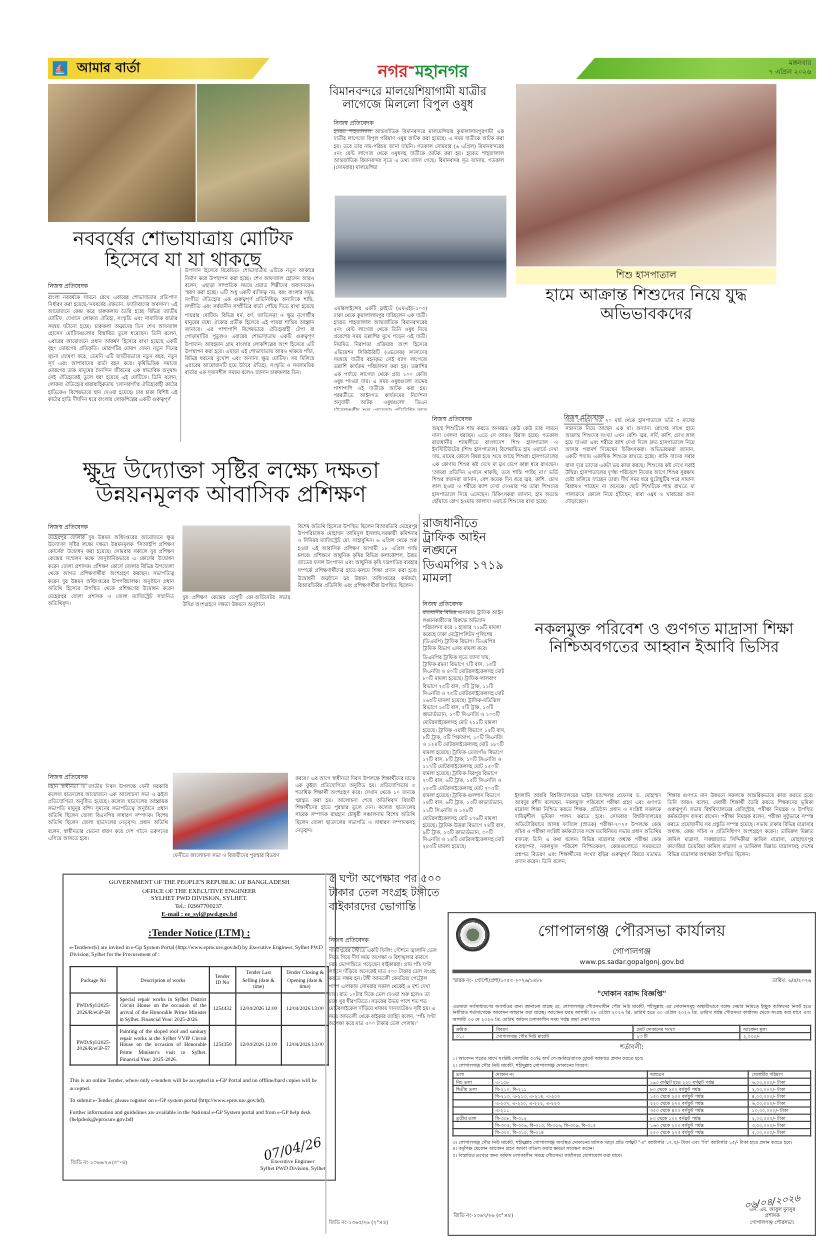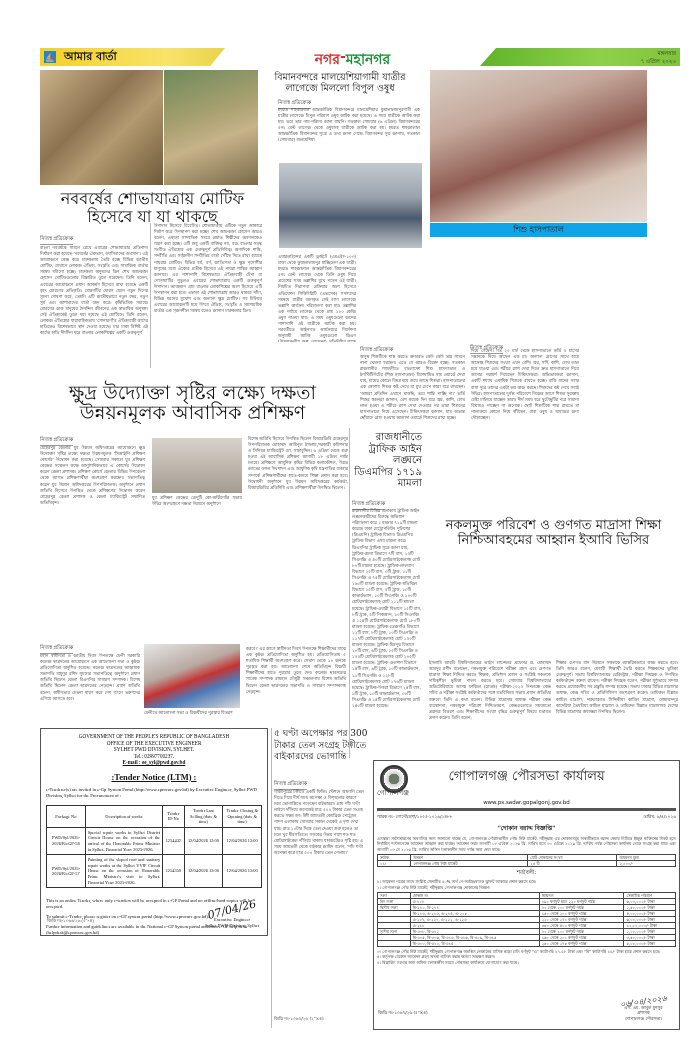--- a/index.html
+++ b/index.html
@@ -22,41 +22,41 @@
   .ph-bamboo2 { background: linear-gradient(160deg,#6e8a5a,#a8a070 40%,#c6b38a 60%,#7a6a48); }
   .ph-hospital { background: linear-gradient(160deg,#d9cfc6,#c4a79a 30%,#8f5c52 55%,#d6c3b5 75%,#e4ddd8); }
   .ph-airport { background: linear-gradient(180deg,#c4c9cf,#9aa3ad 40%,#4c5a6e 65%,#bfc4c9); }
   .ph-training { background: linear-gradient(180deg,#d8d2cc,#a49c90); }
   .ph-islamic { background: linear-gradient(180deg,#e8efe9,#98b7a8 40%,#3f6a58 60%,#d8d2c8); }
   .ph-college { background: linear-gradient(160deg,#e6e6e6,#b8a8a0 40%,#c53434 55%,#4c7ab8 70%,#d8d8d8); }
 
   .headline { position: absolute; font-family: "DejaVu Serif", serif; color: #111; text-align: center; line-height: 1.15; }
   .byline { position: absolute; font-size: 5px; color: #222; border-bottom: 0.5px solid #999; padding-bottom: 1px; }
   .body-text { position: absolute; font-size: 4.2px; line-height: 6.1px; color: #333; text-align: justify; overflow: hidden; }
-  .kicker { position: absolute; background: #0ea5e9; text-align: center; font-size: 8px; font-family: "DejaVu Serif", serif; color: #222; line-height: 14px; }
+  .kicker { position: absolute; background: #fef9c3; text-align: center; font-size: 8px; font-family: "DejaVu Serif", serif; color: #222; line-height: 14px; }
 
   .rule-v { position: absolute; width: 0.5px; background: #bbb; }
 
   
-  .tender { position: absolute; left: 0; top: 680px; width: 228px; height: 208px; border: 1px solid #555; padding: 4px 5px; font-family: "Liberation Serif", serif; color: #111; }
+  .tender { position: absolute; left: 12px; top: 680px; width: 228px; height: 256px; border: 1px solid #555; padding: 4px 5px; font-family: "Liberation Serif", serif; color: #111; }
   .t-head { text-align: center; font-size: 5.2px; line-height: 6.6px; }
   .t-title { text-align: center; font-size: 8.5px; font-weight: bold; text-decoration: underline; margin: 6px 0 5px; }
   .t-para { font-size: 4.6px; line-height: 6px; margin-bottom: 4px; }
   .t-table { width: 100%; border-collapse: collapse; font-size: 4.4px; line-height: 5.6px; margin: 6px 0 10px; }
   .t-table th, .t-table td { border: 0.6px solid #333; padding: 2px 2px; vertical-align: middle; text-align: center; font-weight: normal; }
   .t-table td.desc { text-align: justify; }
   .t-sign { position: absolute; right: 8px; bottom: 6px; text-align: center; font-size: 4.6px; line-height: 6px; }
   .t-sig-scrawl { font-size: 11px; font-family: "DejaVu Serif", serif; font-style: italic; transform: rotate(-14deg); margin-bottom: 4px; }
   .t-ref { position: absolute; left: 6px; bottom: 10px; font-size: 4.2px; color: #333; }
 
   
   .gopal { position: absolute; left: 333px; top: 712px; width: 307px; height: 270px; border: 1px solid #555; padding: 3px; font-size: 4.2px; color: #222; }
   .g-seal { position: absolute; left: 6px; top: 4px; width: 28px; height: 28px; border-radius: 50%; border: 2px solid #333; background: radial-gradient(circle,#6b7a64 30%,#cfcfcf 32%,#ffffff 60%,#555 62%); }
   .g-title { text-align: center; font-size: 13px; font-family: "DejaVu Serif", serif; margin-top: 2px; }
-  .g-sub { font-size: 7px; font-family: "DejaVu Serif", serif; }
+  .g-sub { text-align: center; font-size: 7px; font-family: "DejaVu Serif", serif; }
   .g-url { text-align: center; font-size: 5.5px; margin-bottom: 3px; }
   .g-bar { height: 3px; background: #555; margin: 2px 0 3px; }
   .g-row { display: flex; justify-content: space-between; font-size: 4.2px; }
   .g-notice-title { text-align: center; font-weight: bold; font-size: 6px; margin: 2px 0; }
   .g-para { font-size: 3.9px; line-height: 5.4px; text-align: justify; }
   .g-table { width: 100%; border-collapse: collapse; font-size: 3.8px; line-height: 5px; margin: 2px 0; }
   .g-table th, .g-table td { border: 0.5px solid #444; padding: 0 2px; text-align: left; font-weight: normal; }
   .g-cond-title { text-align: center; font-size: 5.5px; margin: 2px 0; }
   .g-sign { position: absolute; right: 12px; bottom: 8px; text-align: center; font-size: 4.2px; line-height: 5.4px; }
   .g-ref { position: absolute; left: 4px; bottom: 12px; font-size: 4.2px; }
@@ -90,37 +90,38 @@
   <div class="body-text" style="left:114px;top:175px;width:108px;height:144px;">উপাদান হিসেবে বিবেচিত। শোভাযাত্রায় এটিকে নতুন আকারে নির্মাণ করে উপস্থাপন করা হচ্ছে। শেখ আফজাল হোসেন আরও বলেন, এছাড়া সাম্প্রতিক সময়ে প্রয়াত শিল্পীদের অবদানকেও স্মরণ করা হচ্ছে। এটি শুধু একটি ব্যক্তিত্ব নয়, বরং বাংলার সমৃদ্ধ সংগীত ঐতিহ্যের এক গুরুত্বপূর্ণ প্রতিনিধিত্ব। অন্যদিকে শান্তি, সম্প্রীতি এবং সর্বজনীন সম্প্রীতির বার্তা পৌঁছে দিতে রাখা হয়েছে পায়রার মোটিফ। বিভিন্ন ধর্ম, বর্ণ, জাতিসত্তা ও ক্ষুদ্র নৃগোষ্ঠীর মানুষের মধ্যে ঐক্যের প্রতীক হিসেবে এই পায়রা শান্তির আহ্বান জানাবে। এর পাশাপাশি বিশেষভাবে ঐতিহ্যবাহী টেপা বা পোড়ামাটির পুতুলও এবারের শোভাযাত্রায় একটি গুরুত্বপূর্ণ উপাদান। আবহমান গ্রাম বাংলার লোকশিল্পের অংশ হিসেবে এটি উপস্থাপন করা হবে। এছাড়া এই শোভাযাত্রায় আরও থাকবে পাঁচা, বিভিন্ন ধরনের মুখোশ এবং অন্যান্য ক্ষুদ্র মোটিফ। সব মিলিয়ে এবারের আয়োজনটি হয়ে উঠবে ঐতিহ্য, সংস্কৃতি ও সমসাময়িক বার্তার এক সৃজনশীল সমন্বয় বলেও জানান চারুকলার ডিন।</div>
 
   <div class="headline" style="left:230px;top:24px;width:140px;font-size:9.5px;">বিমানবন্দরে মালয়েশিয়াগামী যাত্রীর লাগেজে মিললো বিপুল ওষুধ</div>
   <div class="byline" style="left:238px;top:51px;">নিজস্ব প্রতিবেদক</div>
   <div class="body-text" style="left:238px;top:59px;width:142px;height:52px;">হযরত শাহজালাল আন্তর্জাতিক বিমানবন্দরে মালয়েশিয়ার কুয়ালালামপুরগামী এক যাত্রীর লাগেজে বিপুল পরিমাণ ওষুধ আটক করা হয়েছে। এ সময় যাত্রীকে আটক করা হয়। তবে তার নাম-পরিচয় জানা যায়নি। গতকাল সোমবার (৬ এপ্রিল) বিমানবন্দরের ৫নং বেল্ট লাগেজ থেকে ওষুধসহ যাত্রীকে আটক করা হয়। হযরত শাহজালাল আন্তর্জাতিক বিমানবন্দর সূত্রে এ তথ্য জানা গেছে। বিমানবন্দর সূত্র জানায়, গতকাল (সোমবার) মালয়েশিয়া</div>
   <div class="photo ph-airport" style="left:239px;top:115px;width:143px;height:85px;"></div>
   <div class="body-text" style="left:238px;top:206px;width:78px;height:88px;">এয়ারলাইন্সের একটি ফ্লাইটে (এমএইচ-১০৩) ঢাকা থেকে কুয়ালালামপুর যাচ্ছিলেন এক যাত্রী। হযরত শাহজালাল আন্তর্জাতিক বিমানবন্দরের ৫নং বেল্ট লাগেজ থেকে তিনি ওষুধ নিয়ে প্রবেশের সময় তল্লাশির মুখে পড়েন ওই যাত্রী। নিয়মিত নিরাপত্তা প্রক্রিয়ার অংশ হিসেবে এভিয়েশন সিকিউরিটি (এভসেক) সদস্যদের সমন্বয়ে যাত্রীর বহনকৃত সেই ব্যাগ লাগেজে তল্লাশি কার্যক্রম পরিচালনা করা হয়। তল্লাশির এক পর্যায়ে লাগেজ থেকে প্রায় ১০০ কেজি ওষুধ পাওয়া যায়। এ সময় ওষুধগুলো জব্দের পাশাপাশি ওই যাত্রীকে আটক করা হয়। পরবর্তীতে আইনগত কার্যক্রমের নির্দেশনা অনুযায়ী আটক ওষুধগুলো ডিএন (উত্তরাঞ্চলীয় শুল্ক গোয়েন্দা) প্রতিনিধির কাছে হস্তান্তর করা হয়েছে। বিমানবন্দরের নিরাপত্তা নিশ্চিতকরণে এভসেক এবং অন্যান্য সংস্থা প্রতিনিয়ত সতর্ক ও প্রতিশ্রুতিবদ্ধ রয়েছে।</div>
 
   <div class="photo ph-hospital" style="left:390px;top:22px;width:217px;height:152px;"></div>
   <div class="kicker" style="left:390px;top:175px;width:217px;height:14px;">শিশু হাসপাতাল</div>
+  <div class="headline" style="left:390px;top:191px;width:217px;font-size:13.5px;">হামে আক্রান্ত শিশুদের নিয়ে যুদ্ধ অভিভাবকদের</div>
   <div class="byline" style="left:430px;top:296px;">নিজস্ব প্রতিবেদক</div>
   <div class="byline" style="left:320px;top:298px;border:none;">নিজস্ব প্রতিবেদক</div>
   <div class="body-text" style="left:320px;top:306px;width:105px;height:138px;">অসুস্থ শিশুটিকে শান্ত করতে অনবরত কেউ কেউ তার সামনে নানা খেলনা ধরছেন। এতে সে আরও বিরক্ত হচ্ছে। গতকাল রাজধানীর শ্যামলীতে বাংলাদেশ শিশু হাসপাতাল ও ইনস্টিটিউটের (শিশু হাসপাতাল) বিশেষায়িত হাম ওয়ার্ডে দেখা যায়, মায়ের কোলে বিষণ্ণ হয়ে শুয়ে আছে শিশুরা। হাসপাতালের এক কোণায় শিশুর কষ্ট দেখে মা মুখ চেপে কান্না ধরে রাখছেন। 'আমরা প্রতিদিন এখানে থাকছি, তবে শান্তি পাচ্ছি না।' ভর্তি শিশুর স্বজনরা জানান, বেশ কয়েক দিন ধরে জ্বর, কাশি, চোখ লাল হওয়া ও শরীরে র‍্যাশ দেখা দেওয়ার পর তারা শিশুদের হাসপাতালে নিয়ে এসেছেন। চিকিৎসকরা জানান, হাম অত্যন্ত ছোঁয়াচে রোগ হওয়ায় আলাদা ওয়ার্ডে শিশুদের রাখা হচ্ছে।</div>
   <div class="body-text" style="left:431px;top:300px;width:108px;height:144px;">দিয়ে গেছেন। গত ২০ মার্চ থেকে হাসপাতালে ভর্তি ৫ মাসের সন্তানকে নিয়ে আছেন এক মা। অন্যান্য রোগের সাথে হামে আক্রান্ত শিশুদের সংখ্যা এখন বেশি। জ্বর, সর্দি, কাশি, চোখ লাল হয়ে যাওয়া এবং শরীরে র‍্যাশ দেখা দিলে দ্রুত হাসপাতালে নিয়ে আসার পরামর্শ দিয়েছেন চিকিৎসকরা। অভিভাবকরা জানান, একটি শয্যায় একাধিক শিশুকে রাখতে হচ্ছে। বাকি যাদের সবার বাসা দূরে তাদের একটা ভয় কাজ করছে। শিশুদের কষ্ট দেখে সবাই উদ্বিগ্ন। হাসপাতালের দুর্গন্ধ পরিবেশে নিজের আগে শিশুর সুরক্ষায় চেষ্টা চালিয়ে যাচ্ছেন তারা। দীর্ঘ সময় ধরে ছুটোছুটির পরে সামান্য বিশ্রামও পাচ্ছেন না অনেকে। ছোট শিশুটিকে শান্ত রাখতে মা পালাক্রমে কোলে নিয়ে হাঁটছেন, বাবা ওষুধ ও খাবারের জন্য দৌড়াচ্ছেন।</div>
 
   <div class="headline" style="left:0;top:335px;width:305px;font-size:19px;line-height:1.05;text-align:center;">ক্ষুদ্র উদ্যোক্তা সৃষ্টির লক্ষ্যে দক্ষতা উন্নয়নমূলক আবাসিক প্রশিক্ষণ</div>
   <div class="byline" style="left:0;top:388px;">নিজস্ব প্রতিবেদক</div>
   <div class="body-text" style="left:0;top:397px;width:105px;height:90px;">মেহেরপুর জেলার যুব উন্নয়ন অধিদপ্তরের আয়োজনে ক্ষুদ্র উদ্যোক্তা সৃষ্টির লক্ষ্যে দক্ষতা উন্নয়নমূলক 'সিআইপি প্রশিক্ষণ কোর্সের' উদ্বোধন করা হয়েছে। সোমবার সকালে যুব প্রশিক্ষণ কেন্দ্রের সম্মেলন কক্ষে আনুষ্ঠানিকভাবে এ কোর্সের উদ্বোধন করেন জেলা প্রশাসক। প্রশিক্ষণ কোর্সে জেলার বিভিন্ন উপজেলা থেকে আগত প্রশিক্ষণার্থীরা অংশগ্রহণ করছেন। সভাপতিত্ব করেন যুব উন্নয়ন অধিদপ্তরের উপপরিচালক। অনুষ্ঠানে প্রধান অতিথি হিসেবে উপস্থিত থেকে প্রশিক্ষণের উদ্বোধন করেন মেহেরপুর জেলা প্রশাসক ও জেলা ম্যাজিস্ট্রেট সম্মানিত অতিথিবৃন্দ।</div>
   <div class="photo ph-training" style="left:112px;top:390px;width:90px;height:55px;"></div>
   <div class="body-text" style="left:112px;top:447px;width:90px;height:40px;">যুব প্রশিক্ষণ কেন্দ্রের ডেপুটি কো-অর্ডিনেটর সভায় উদ্বিগ্ন অংশগ্রহণে দক্ষতা উন্নয়নে অনুষ্ঠানে</div>
   <div class="body-text" style="left:208px;top:388px;width:100px;height:100px;">বিশেষ অতিথি হিসেবে উপস্থিত ছিলেন বিআরডিবি মেহেরপুর উপপরিচালক মোহাম্মদ আমিনুল ইসলাম,সরকারী কমিশনার ও সিনিয়র ম্যাজিস্ট্রেট মো. সাহাবুদ্দিন। ৬ এপ্রিল থেকে শুরু হওয়া এই আবাসিক প্রশিক্ষণ আগামী ১৮ এপ্রিল পর্যন্ত চলবে। প্রশিক্ষণে আধুনিক কৃষির বিভিন্ন কলাকৌশল, উন্নত জাতের ফসল উৎপাদন এবং আধুনিক কৃষি যন্ত্রপাতির ব্যবহার সম্পর্কে প্রশিক্ষণার্থীদের হাতে-কলমে শিক্ষা প্রদান করা হবে। উদ্বোধনী অনুষ্ঠানে যুব উন্নয়ন অধিদপ্তরের কর্মকর্তা, বিআরডিবির প্রতিনিধি এবং প্রশিক্ষণার্থীরা উপস্থিত ছিলেন।</div>
 
-  <div class="headline" style="left:312px;top:383px;width:70px;font-size:10px;text-align:right;">রাজধানীতে ট্রাফিক আইন লঙ্ঘনে ডিএমপির ১৭১৯ মামলা</div>
+  <div class="headline" style="left:312px;top:383px;width:70px;font-size:10px;text-align:left;">রাজধানীতে ট্রাফিক আইন লঙ্ঘনে ডিএমপির ১৭১৯ মামলা</div>
   <div class="byline" style="left:312px;top:452px;">নিজস্ব প্রতিবেদক</div>
   <div class="body-text" style="left:312px;top:460px;width:70px;height:250px;text-align:left;">রাজধানীর বিভিন্ন এলাকায় ট্রাফিক আইন লঙ্ঘনকারীদের বিরুদ্ধে অভিযান পরিচালনা করে ১ হাজার ৭১৯টি মামলা করেছে ঢাকা মেট্রোপলিটন পুলিশের (ডিএমপি) ট্রাফিক বিভাগ। ডিএমপির ট্রাফিক বিভাগ এসব মামলা করে। ডিএমপির ট্রাফিক সূত্রে জানা যায়, ট্রাফিক-রমনা বিভাগে ৭টি বাস, ১৫টি সিএনজি ও ৪০টি মোটরসাইকেলসহ মোট ৮০টি মামলা হয়েছে। ট্রাফিক-লালবাগ বিভাগে ২৫টি বাস, ৩টি ট্রাক, ১১টি সিএনজি ও ৭৫টি মোটরসাইকেলসহ মোট ১৬৩টি মামলা হয়েছে। ট্রাফিক-মতিঝিল বিভাগে ১৫টি বাস, ৫টি ট্রাক, ১৩টি কাভার্ডভ্যান, ১০টি সিএনজি ও ১০৩টি মোটরসাইকেলসহ মোট ২১১টি মামলা হয়েছে। ট্রাফিক-ওয়ারী বিভাগে ১৫টি বাস, ৮টি ট্রাক, ৫টি পিকআপ, ১০টি সিএনজি ও ১২৪টি মোটরসাইকেলসহ মোট ১৮০টি মামলা হয়েছে। ট্রাফিক-তেজগাঁও বিভাগে ১২টি বাস, ৮টি ট্রাক, ১০টি সিএনজি ও ১১৭টি মোটরসাইকেলসহ মোট ১৫০টি মামলা হয়েছে। ট্রাফিক-মিরপুর বিভাগে ২০টি বাস, ৬টি ট্রাক, ১৫টি সিএনজি ও ১৫৫টি মোটরসাইকেলসহ মোট ২০৫টি মামলা হয়েছে। ট্রাফিক-গুলশান বিভাগে ১৪টি বাস, ৬টি ট্রাক, ১৩টি কাভার্ডভ্যান, ১১টি সিএনজি ও ১২৮টি মোটরসাইকেলসহ মোট ১৭৬টি মামলা হয়েছে। ট্রাফিক-উত্তরা বিভাগে ২৪টি বাস, ৯টি ট্রাক, ১৩টি কাভার্ডভ্যান, ৩০টি সিএনজি ও ১৪টি মোটরসাইকেলসহ মোট ২৪৩টি মামলা হয়েছে।</div>
 
-  <div class="headline" style="left:387px;top:470px;width:253px;font-size:13px;">নকলমুক্ত পরিবেশ ও গুণগত মাদ্রাসা শিক্ষা নিশ্চিআবহমের আহ্বান ইআবি ভিসির</div>
+  <div class="headline" style="left:387px;top:470px;width:253px;font-size:13px;">নকলমুক্ত পরিবেশ ও গুণগত মাদ্রাসা শিক্ষা নিশ্চিঅবগতের আহ্বান ইআবি ভিসির</div>
   <div class="body-text" style="left:389px;top:612px;width:122px;height:95px;">ইসলামি আরবি বিশ্ববিদ্যালয়ের ভাইস চ্যান্সেলর প্রফেসর ড. মোহাম্মদ আবদুর রশীদ বলেছেন, নকলমুক্ত পরিবেশে পরীক্ষা গ্রহণ এবং গুণগত মাদ্রাসা শিক্ষা নিশ্চিত করতে শিক্ষক, প্রতিষ্ঠান প্রধান ও সংশ্লিষ্ট সকলকে দায়িত্বশীল ভূমিকা পালন করতে হবে। সোমবার বিশ্ববিদ্যালয়ের অডিটোরিয়ামে আসন্ন ফাজিল (স্নাতক) পরীক্ষা-২০২৫ উপলক্ষে কেন্দ্র সচিব ও পরীক্ষা সংশ্লিষ্ট কর্মকর্তাদের সঙ্গে মতবিনিময় সভায় প্রধান অতিথির বক্তব্যে তিনি এ কথা বলেন। বিভিন্ন মাদ্রাসার অধ্যক্ষ পরীক্ষা কেন্দ্র ব্যবস্থাপনা, নকলমুক্ত পরিবেশ নিশ্চিতকরণ, কেন্দ্রগুলোতে সময়মতো প্রশ্নপত্র বিতরণ এবং শিক্ষার্থীদের সংখ্যা বৃদ্ধির গুরুত্বপূর্ণ বিষয়ে মতামত প্রদান করেন। তিনি বলেন,</div>
   <div class="body-text" style="left:516px;top:612px;width:122px;height:95px;">শিক্ষার গুণগত মান উন্নয়নে সকলকে আন্তরিকভাবে কাজ করতে হবে। তিনি আরও বলেন, মেধাবী শিক্ষার্থী তৈরি করতে শিক্ষকদের ভূমিকা গুরুত্বপূর্ণ। সভায় বিশ্ববিদ্যালয়ের রেজিস্ট্রার, পরীক্ষা নিয়ন্ত্রক ও উপস্থিত কর্মকর্তাবৃন্দ বক্তব্য রাখেন। পরীক্ষা নিয়ন্ত্রক বলেন, পরীক্ষা সুষ্ঠুভাবে সম্পন্ন করতে প্রয়োজনীয় সব প্রস্তুতি সম্পন্ন হয়েছে। সভায় ঢাকার বিভিন্ন মাদ্রাসার অধ্যক্ষ, কেন্দ্র সচিব ও প্রতিনিধিগণ অংশগ্রহণ করেন। তামিরুল মিল্লাত কামিল মাদ্রাসা, দারুন্নাজাত সিদ্দিকীয়া কামিল মাদ্রাসা, মোহাম্মদপুর কাদেরিয়া তৈয়বিয়া কামিল মাদ্রাসা ও তামিরুল মিল্লাত মাদ্রাসাসহ দেশের বিভিন্ন মাদ্রাসার অধ্যক্ষরা উপস্থিত ছিলেন।</div>
 
   <div class="byline" style="left:0;top:596px;">নিজস্ব প্রতিবেদক</div>
   <div class="body-text" style="left:0;top:605px;width:100px;height:68px;">মহান স্বাধীনতা ও জাতীয় দিবস উপলক্ষে ফেনী সরকারি কলেজ ছাত্রদলের আয়োজনে এক আলোচনা সভা ও কুইজ প্রতিযোগিতা অনুষ্ঠিত হয়েছে। কলেজ ছাত্রদলের আহ্বায়ক সভাপতি মামুনুর রশিদ সুমনের সভাপতিত্বে অনুষ্ঠানে প্রধান অতিথি ছিলেন জেলা বিএনপির সাধারণ সম্পাদক। বিশেষ অতিথি ছিলেন জেলা ছাত্রদলের নেতৃবৃন্দ। প্রধান অতিথি বলেন, স্বাধীনতার চেতনা ধারণ করে দেশ গঠনে তরুণদের এগিয়ে আসতে হবে।</div>
   <div class="photo ph-college" style="left:104px;top:596px;width:96px;height:64px;"></div>
   <div class="body-text" style="left:104px;top:662px;width:96px;height:12px;">ফেনীতে আলোচনা সভা ও বিজয়ীদের পুরস্কার বিতরণ</div>
   <div class="body-text" style="left:206px;top:598px;width:100px;height:76px;">করবে।' এর আগে স্বাধীনতা দিবস উপলক্ষে শিক্ষার্থীদের মাঝে এক কুইজ প্রতিযোগিতা অনুষ্ঠিত হয়। প্রতিযোগিতায় ৫ শতাধিক শিক্ষার্থী অংশগ্রহণ করে। সেখান থেকে ১০ জনকে পুরস্কৃত করা হয়। আলোচনা শেষে অতিথিবৃন্দ বিজয়ী শিক্ষার্থীদের হাতে পুরস্কার তুলে দেন। কলেজ ছাত্রদলের সাবেক সম্পাদক রায়হান চৌধুরী সঞ্চালনায় বিশেষ অতিথি ছিলেন জেলা ছাত্রদলের সভাপতি ও সাধারণ সম্পাদকসহ নেতৃবৃন্দ।</div>
 
   <div class="tender">
@@ -164,21 +165,21 @@
     <div class="t-para">To submit e-Tender, please register on e-GP system portal (http://www.eprocure.gov.bd).</div>
     <div class="t-para">Further information and guidelines are available in the National e-GP System portal and from e-GP help desk (helpdesk@eprocure.gov.bd)</div>
     <div class="t-sign">
       <div class="t-sig-scrawl">07/04/26</div>
       <div>Executive Engineer</div>
       <div>Sylhet PWD Division, Sylhet</div>
     </div>
     <div class="t-ref">জিডি নং-১৩৬৬/২৬ (৫"×৪)</div>
   </div>
 
-  <div class="headline" style="left:234px;top:680px;width:95px;font-size:9px;text-align:left;line-height:1.3;">৫ ঘণ্টা অপেক্ষার পর 300 টাকার তেল সংগ্রহ টঙ্গীতে বাইকারদের ভোগান্তি</div>
+  <div class="headline" style="left:234px;top:680px;width:95px;font-size:9px;text-align:left;line-height:1.3;">৫ ঘণ্টা অপেক্ষার পর ৫০০ টাকার তেল সংগ্রহ টঙ্গীতে বাইকারদের ভোগান্তি</div>
   <div class="byline" style="left:234px;top:732px;">নিজস্ব প্রতিবেদক</div>
   <div class="body-text" style="left:234px;top:741px;width:90px;height:220px;text-align:left;">গাজীপুরের টঙ্গীতে একটি ফিলিং স্টেশনে জ্বালানি তেল নিতে গিয়ে দীর্ঘ সময় অপেক্ষা ও বিশৃঙ্খলার কারণে চরম ভোগান্তিতে পড়েছেন বাইকাররা। প্রায় পাঁচ ঘণ্টা লাইনে দাঁড়িয়ে অনেকেই মাত্র ৫০০ টাকার তেল সংগ্রহ করতে সক্ষম হন। টঙ্গী আমতলী কেমব্রিজ পেট্রোল পাম্প এলাকায় সোমবার সকাল থেকেই এ দৃশ্য দেখা যায়। রাত ১০টার দিকে তেল দেওয়া শুরু হলেও তা চলে খুব ধীরগতিতে। সড়কের উভয় পাশে শত শত মোটরসাইকেল দাঁড়িয়ে থাকায় যানজটেরও সৃষ্টি হয়। এ সময় আমতলী থেকে বাইকার জাহিদ বলেন, 'পাঁচ ঘণ্টা অপেক্ষা করে মাত্র ৫০০ টাকার তেল পেলাম।'</div>
   <div class="body-text" style="left:234px;top:968px;width:90px;height:8px;">জিডি নং-১৩৬৫/২৬ (২"×৪)</div>
 
   <div class="gopal">
     <div class="g-seal"></div>
     <div class="g-title">গোপালগঞ্জ পৌরসভা কার্যালয়</div>
     <div class="g-sub">গোপালগঞ্জ</div>
     <div class="g-url">www.ps.sadar.gopalgonj.gov.bd</div>
     <div class="g-bar"></div>

